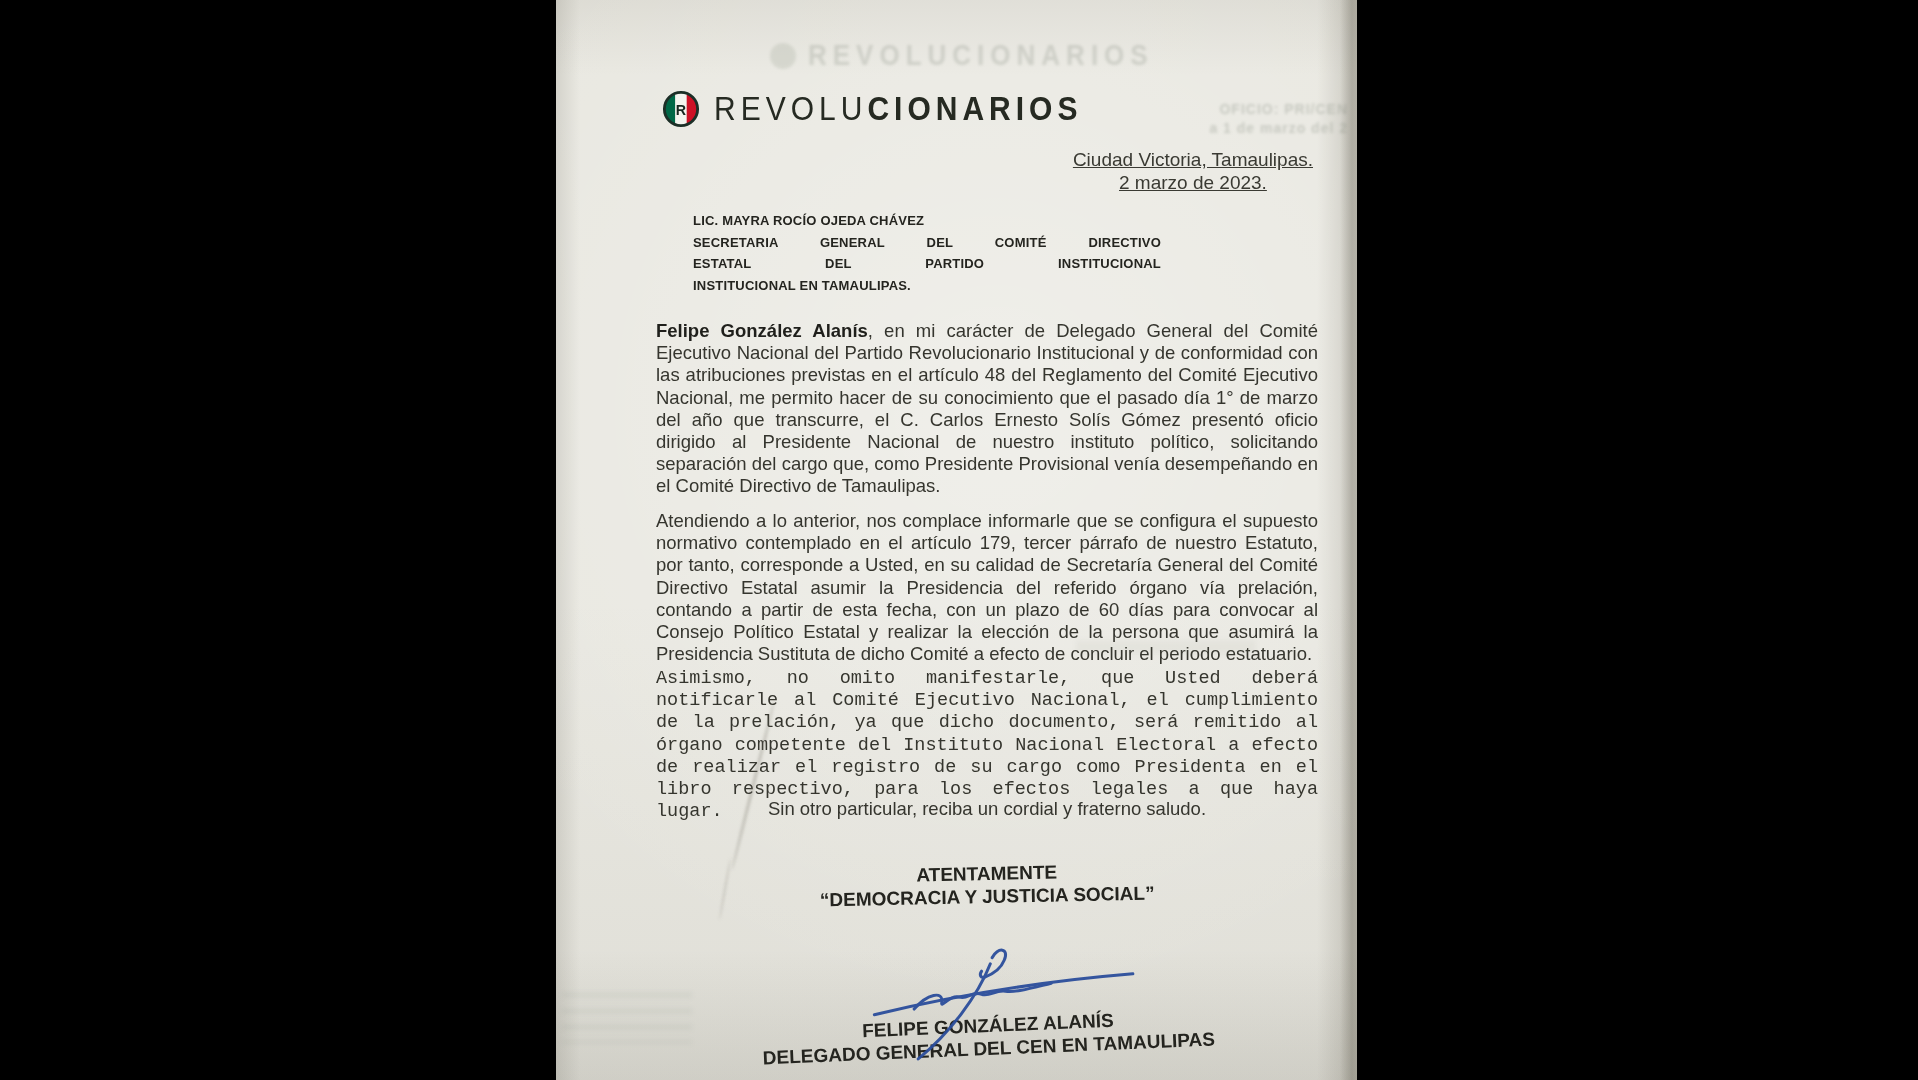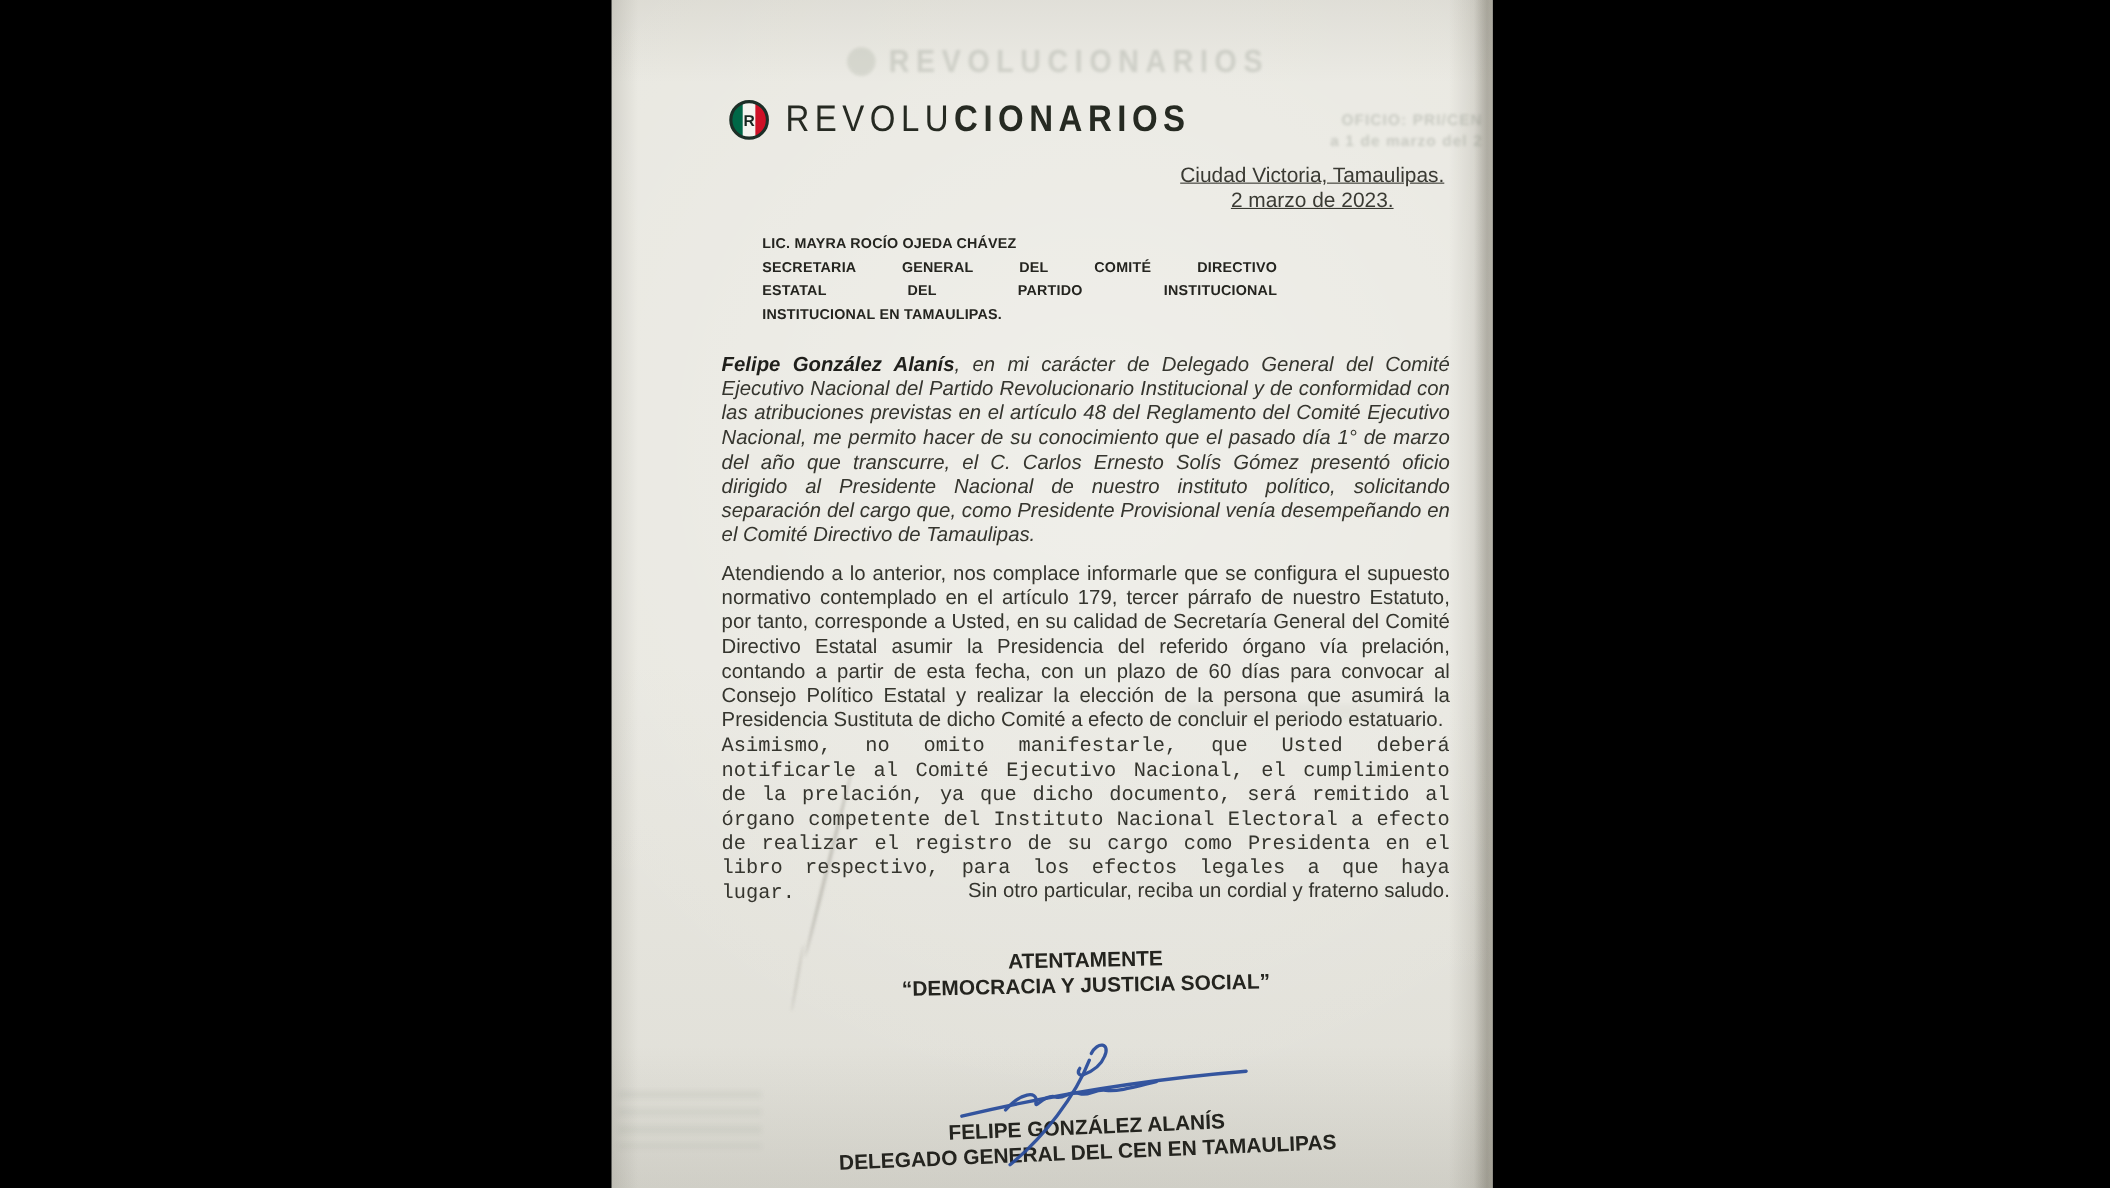--- a/index.html
+++ b/index.html
@@ -47,24 +47,24 @@
   
   .recipient{position:absolute;left:101px;top:210px;width:468px;font-weight:700;font-size:13px;
     line-height:21.5px;color:#24241f;letter-spacing:.2px;margin-left:36px;}
   .recipient .line{white-space:nowrap;}
   .recipient .stretch{white-space:normal;text-align:justify;text-align-last:justify;}
 
   
   .para{position:absolute;left:100px;width:662px;font-size:18.5px;line-height:22.2px;
     text-align:justify;color:#35352e;margin:0;}
   .para b{color:#1f1f1b;}
-  #p1{top:320px;font-style:italic;}
+  #p1{top:320px;}
   #p2{top:510px;}
   #p3{top:668px;font-family:Liberation Mono, monospace;}
-  #closing{top:798px;text-align:right;}
+  #closing{top:798px;text-align:center;}
 
   .valediction{position:absolute;left:100px;top:862px;width:662px;text-align:center;
     font-weight:700;font-size:19px;line-height:23px;color:#24241f;transform:rotate(-1.2deg);}
 
   
   .signature-block{position:absolute;left:100px;top:948px;width:662px;transform:rotate(-2.4deg);}
   .sig-ink{position:absolute;left:160px;top:-4px;width:360px;height:132px;pointer-events:none;}
   .sig-name{margin-top:66px;text-align:center;font-weight:700;font-size:19px;color:#24241f;line-height:23px;}
   .sig-title{text-align:center;font-weight:700;font-size:19px;color:#24241f;line-height:23px;}
 

